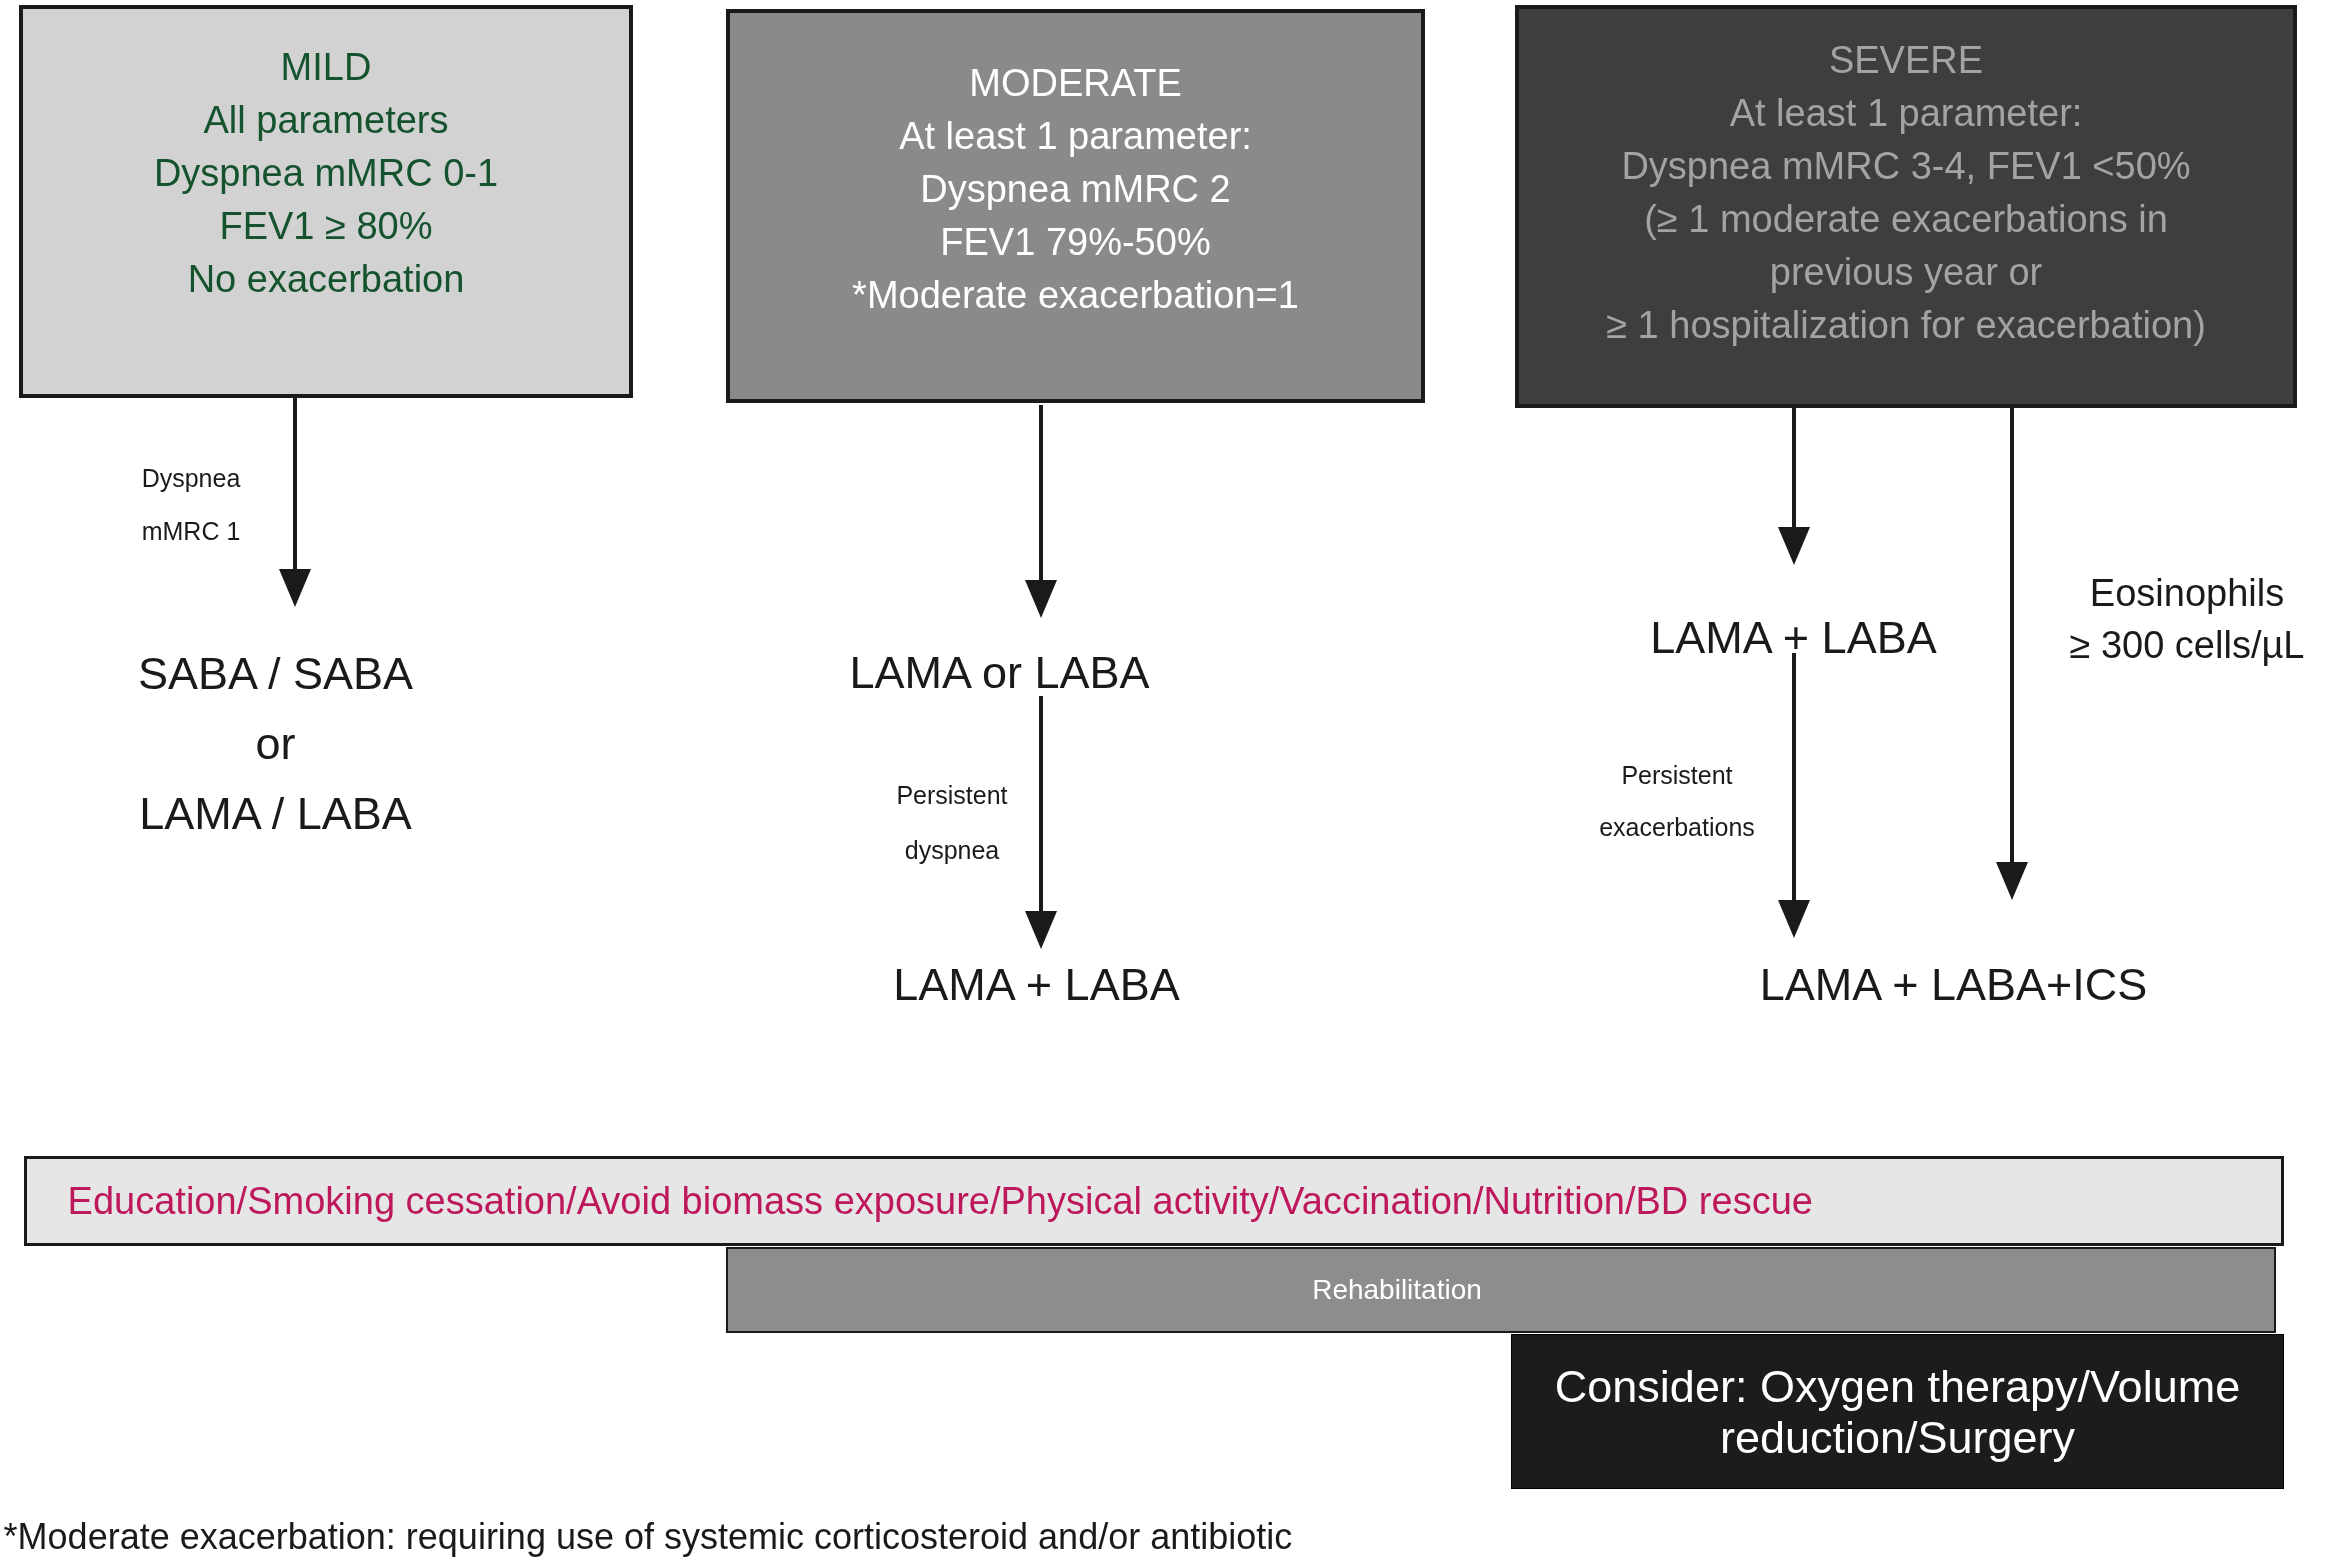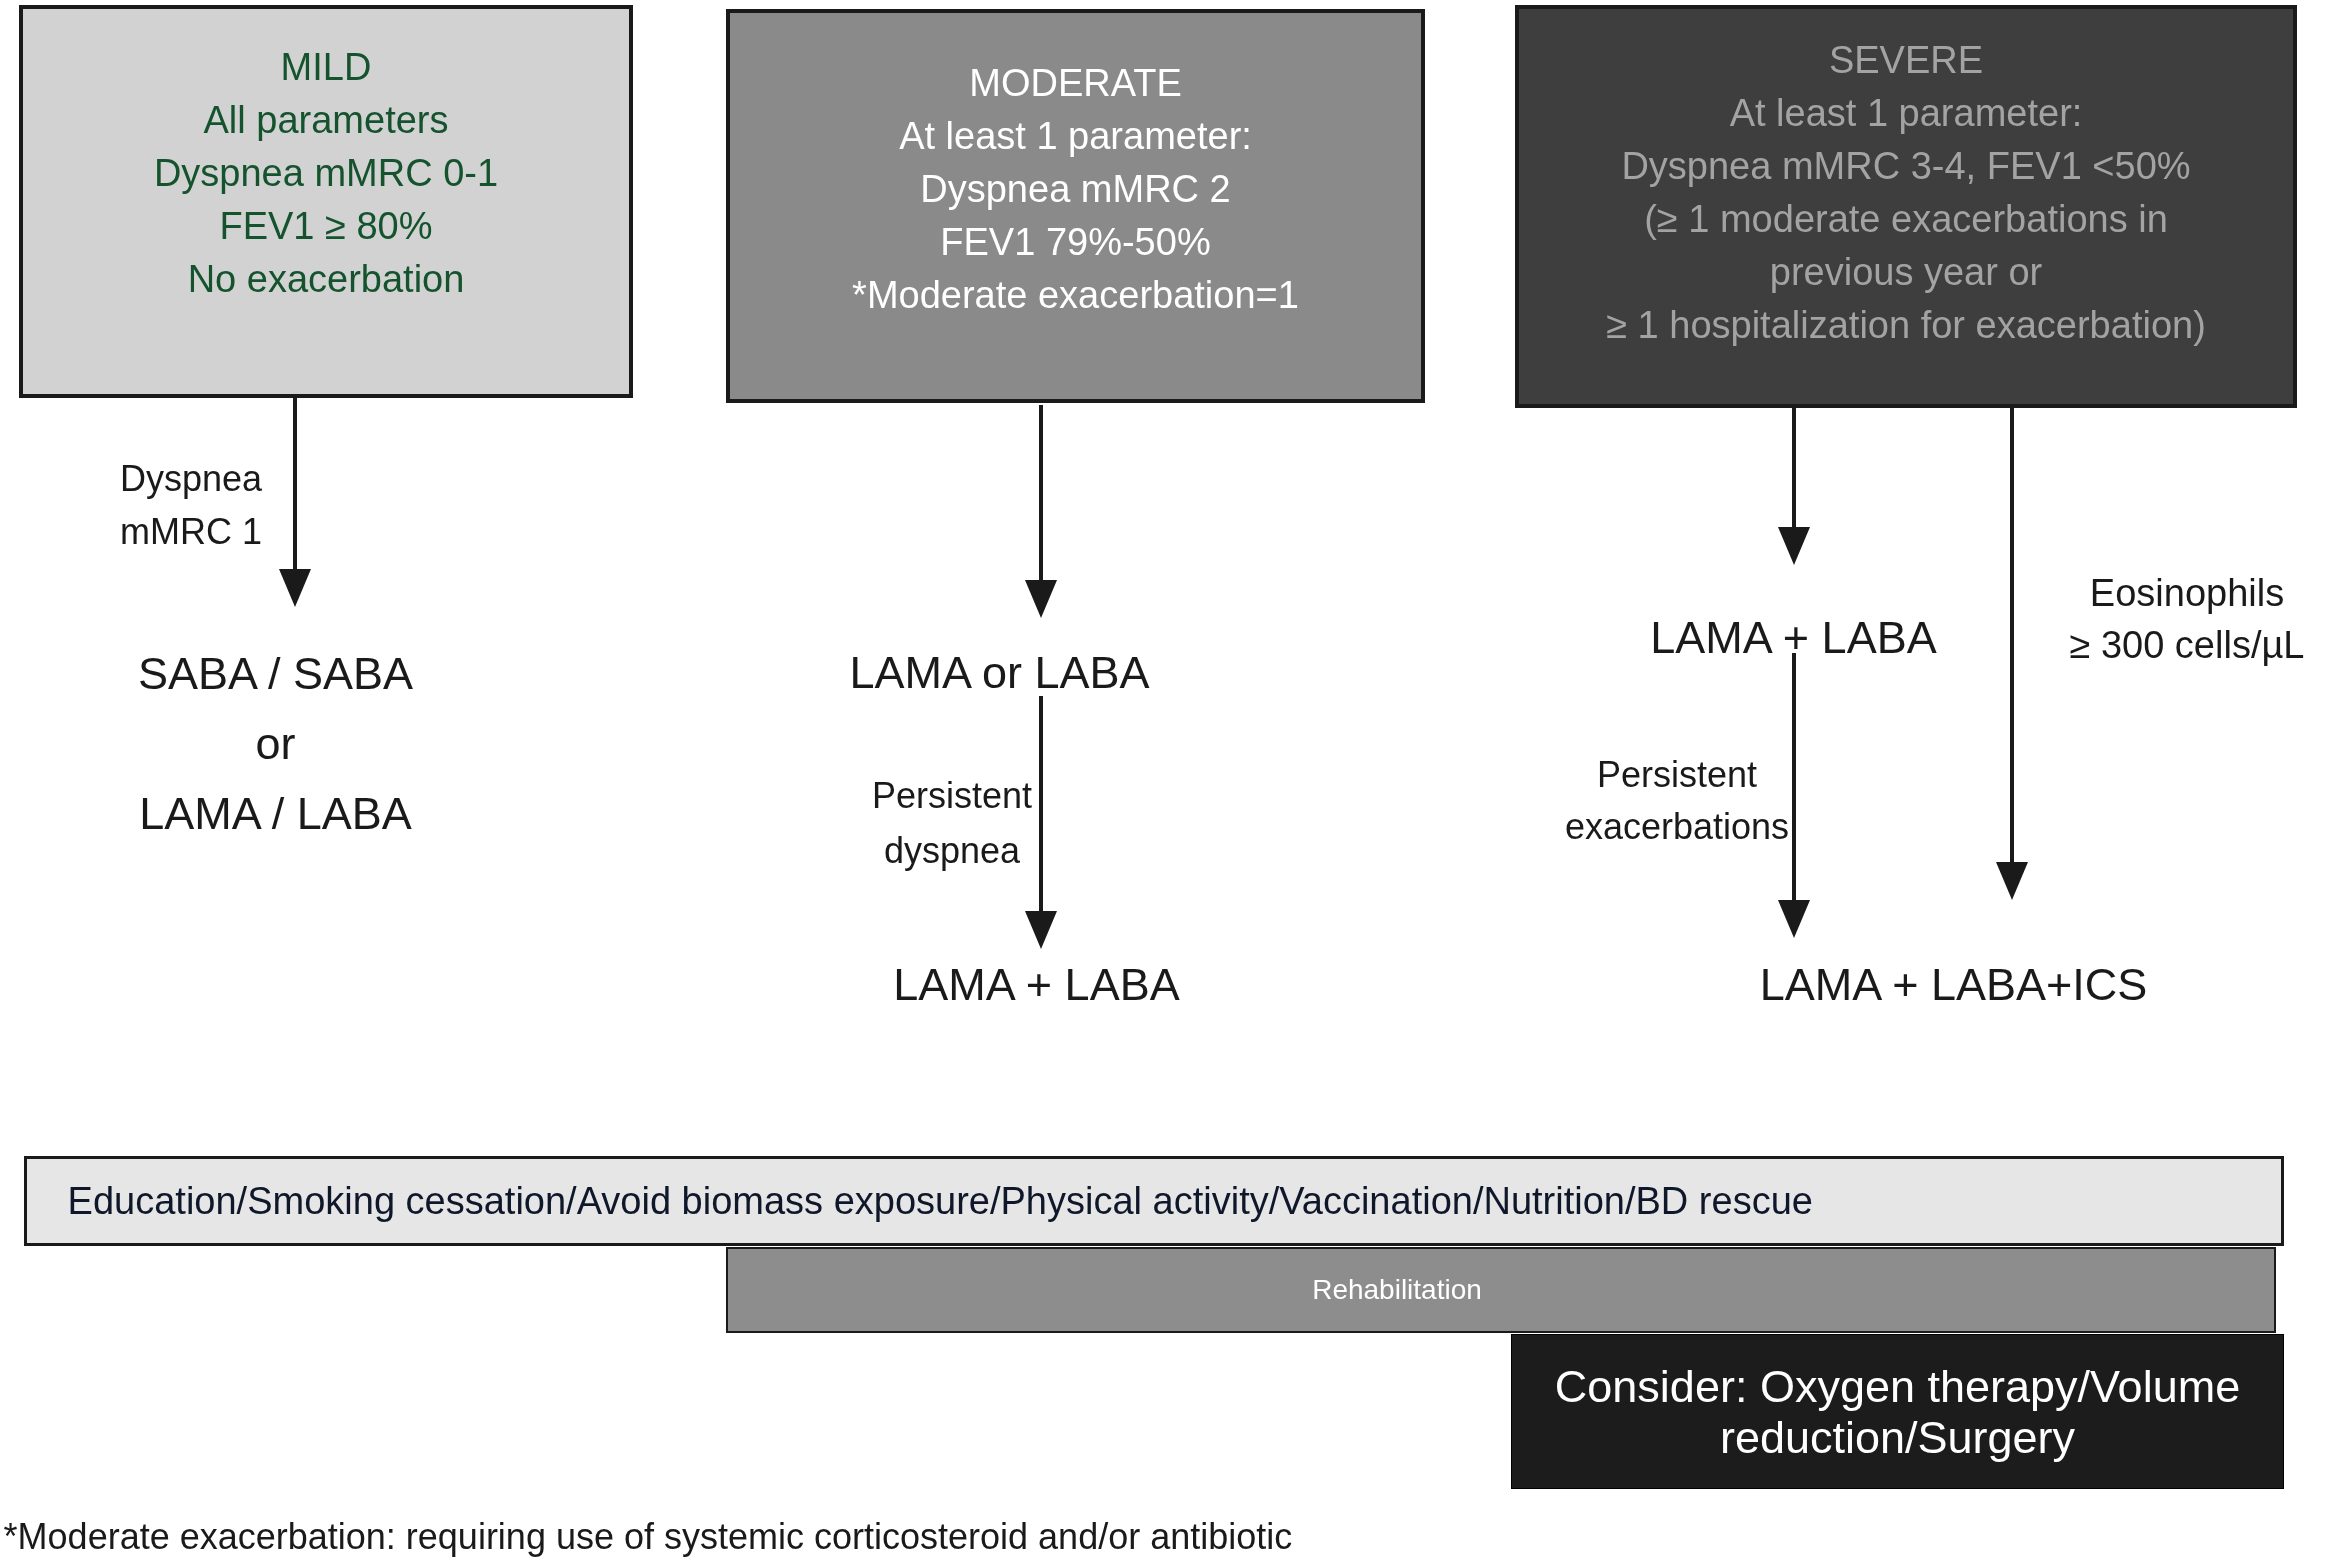--- a/index.html
+++ b/index.html
@@ -34,21 +34,21 @@
     position:absolute;bottom:0;left:-16.4px;
     width:0;height:0;
     border-left:16.4px solid transparent;
     border-right:16.4px solid transparent;
     border-top:38px solid #1a1a1a;
   }
 
   
   .note{
     position:absolute;
-    font-size:36px;
+    font-size:25px;
     line-height:53px;
     text-align:center;
     white-space:nowrap;
   }
 
   
   .treat{
     position:absolute;
     font-size:45px;
     line-height:70px;
@@ -174,21 +174,21 @@
   </div>
 
   <div class="treat" style="left:772px;top:638px;width:455px;">LAMA or LABA</div>
 
   <div class="treat" style="left:809px;top:950px;width:455px;">LAMA + LABA</div>
 
   <div class="treat" style="left:1566px;top:603px;width:455px;">LAMA + LABA</div>
 
   <div class="treat" style="left:1726px;top:950px;width:455px;">LAMA + LABA+ICS</div>
 
-  <div class="bar" id="education-bar" style="left: 23.6px; top: 1156px; width: 2260px; height: 90px; background-color: rgb(230, 230, 230); color: #0f172a;">
+  <div class="bar" id="education-bar" style="left: 23.6px; top: 1156px; width: 2260px; height: 90px; background-color: rgb(230, 230, 230); color: #be185d;">
     <span>Education/Smoking cessation/Avoid biomass exposure/Physical activity/Vaccination/Nutrition/BD rescue</span>
   </div>
 
   <div class="bar" id="rehabilitation-bar" style="left: 726px; top: 1247px; width: 1550px; height: 86px; background-color: rgb(141, 141, 141); color: rgb(255, 255, 255);">
     <span class="bar-label">Rehabilitation</span>
   </div>
 
   <div class="bar" id="consider-bar" style="left: 1511px; top: 1334px; width: 773px; height: 155px; background-color: rgb(28, 28, 28); color: rgb(255, 255, 255);">
     <div>Consider: Oxygen therapy/Volume</div>
     <div>reduction/Surgery</div>

